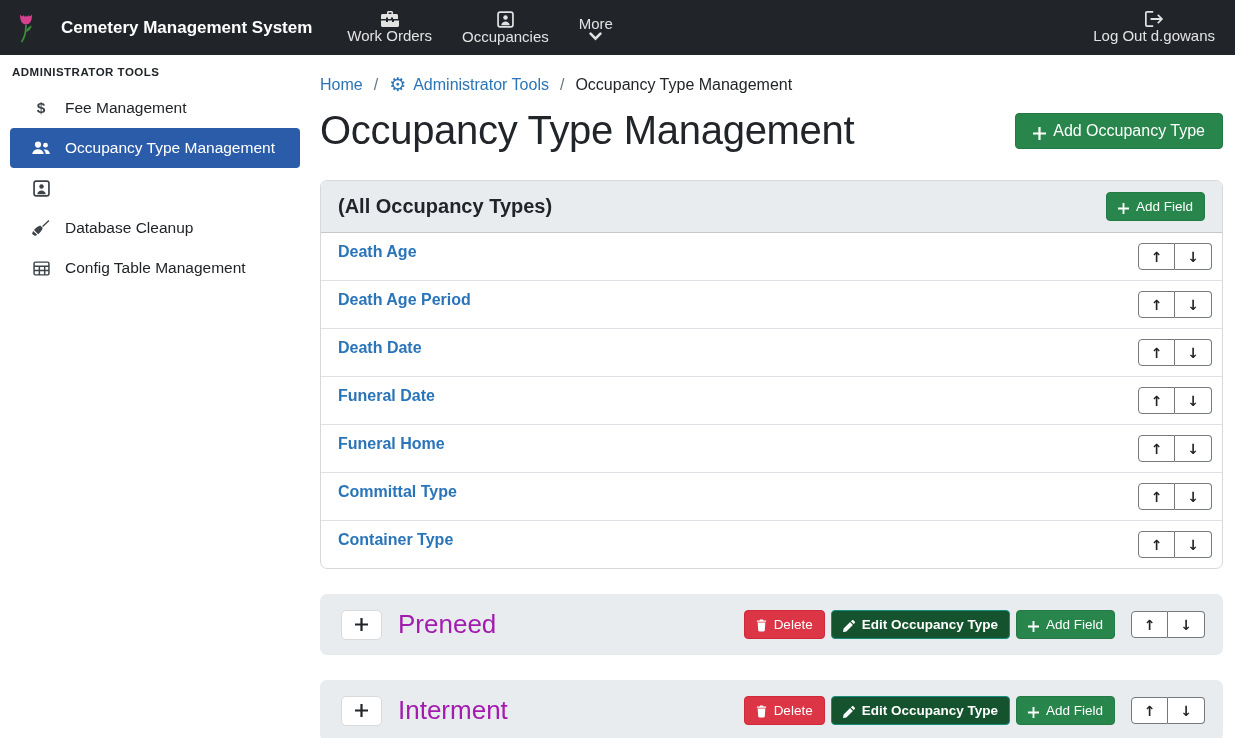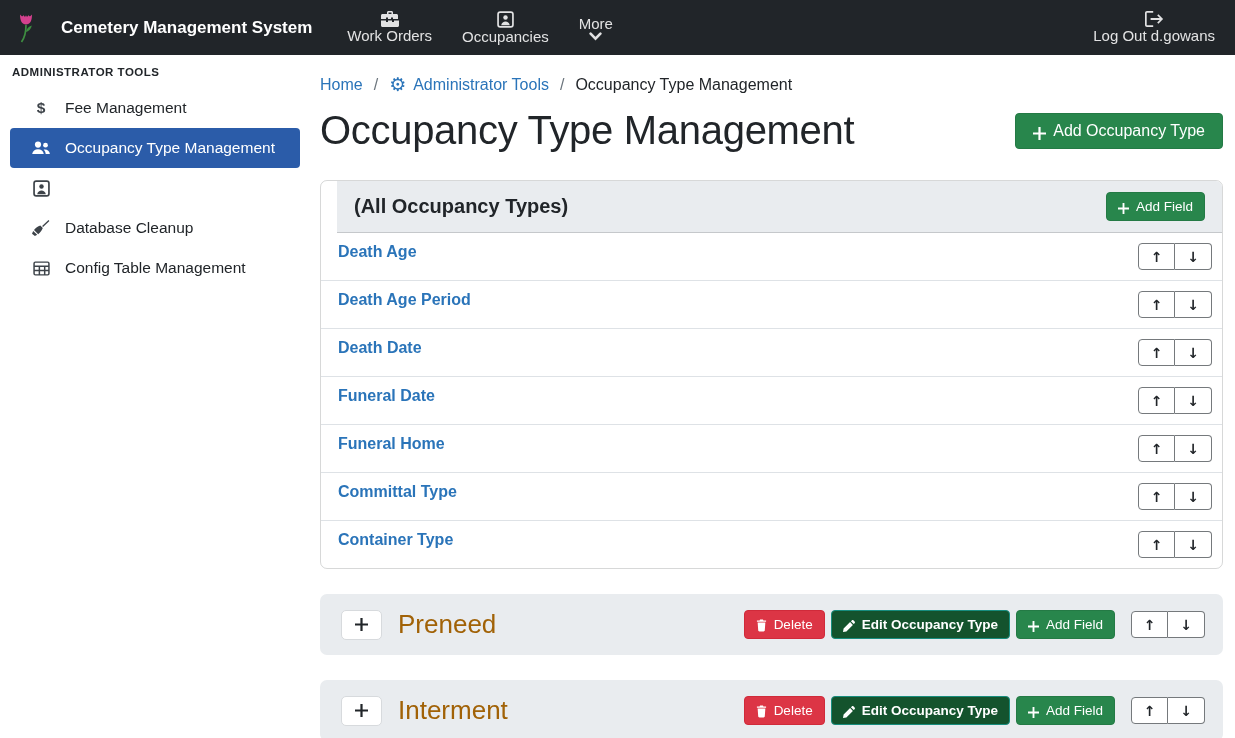--- a/index.html
+++ b/index.html
@@ -72,37 +72,37 @@
     color:#212529; font-size:14px; font-weight:700; font-family:"DejaVu Sans",sans-serif;
     display:flex; align-items:center; justify-content:center; cursor:pointer;
   }
   .arrow-btn.up   { border-radius:4px 0 0 4px; }
   .arrow-btn.down { border-radius:0 4px 4px 0; border-left:none; }
 
   
   .card { border:1px solid rgba(33,37,41,.18); border-radius:7px; overflow:hidden; }
   .card-header {
     background:#e9ecef; padding:11px 17px; display:flex; justify-content:space-between;
-    align-items:center; border-bottom:1px solid rgba(33,37,41,.18);margin-left:16px;
+    align-items:center; border-bottom:1px solid rgba(33,37,41,.18);
   }
   .card-title { font-size:20px; font-weight:700; color:#212529; }
   .field-row { display:flex; justify-content:space-between; align-items:flex-start; padding:10px 10px 10px 17px; }
   .field-row + .field-row { border-top:1px solid #dee2e6; }
   .field-link { font-weight:700; font-size:16px; color:#2a74b9; text-decoration:none; cursor:pointer; }
 
   
   .section-bar {
     background:#e9ecef; border-radius:7px; height:61px; margin-top:25px;
     display:flex; align-items:center; padding:0 18px 0 21px;
   }
   .expand-btn {
     width:41px; height:30px; background:#fff; border:1px solid #d7dadd; border-radius:5px;
     display:flex; align-items:center; justify-content:center; cursor:pointer; color:#212529; padding:0;
   }
-  .section-title { font-size:26px; font-weight:500; color:#a16207; margin-left:16px; }
+  .section-title { font-size:26px; font-weight:500; color:#a21caf; margin-left:16px; }
   .section-actions { margin-left:auto; display:flex; align-items:center; gap:6px; }
   .section-actions .arrow-group { margin-left:10px; }
   .icon { display:inline-flex; align-items:center; }
 </style>
 </head>
 <body>
 
 <div class="app">
 
   <nav class="navbar">

